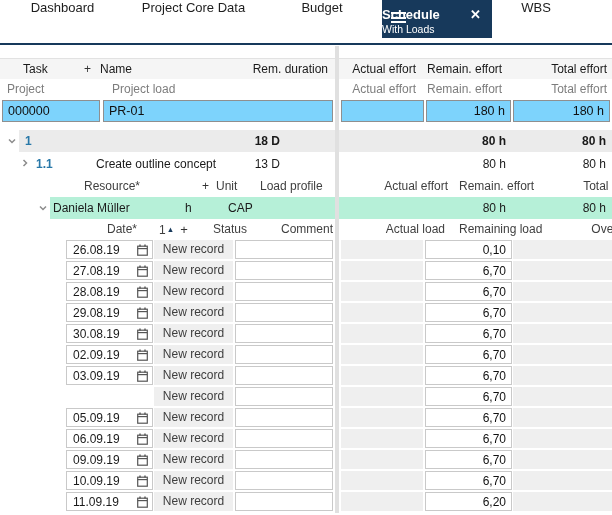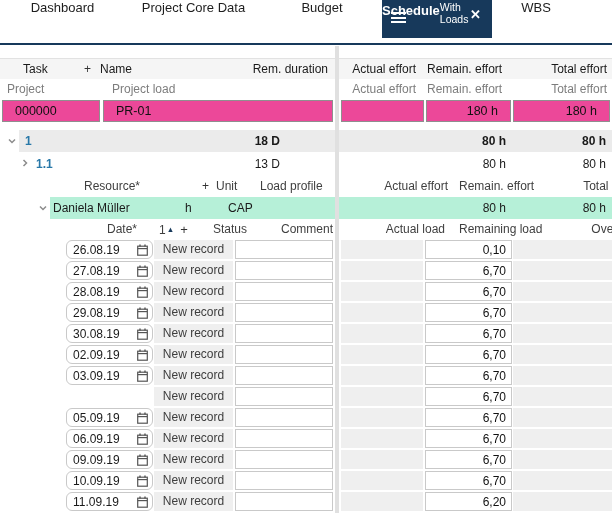--- a/index.html
+++ b/index.html
@@ -7,21 +7,21 @@
   .screen { position: relative; width: 612px; height: 515px; background: #fff; overflow: hidden;
             font-size: 12px; color: #1a1a1a; }
 
   
   .tabbar { position: absolute; top: 0; left: 0; width: 612px; height: 38px; display: flex; }
   .tab { height: 38px; display: flex; align-items: flex-start; justify-content: center;
          font-size: 13px; color: #1d1d1d; cursor: pointer; }
   .tab.t0 { width: 125px; } .tab.t1 { width: 137px; } .tab.t2 { width: 120px; }
   .tab.t4 { width: 88px; }
   .tab.active { width: 110px; background: #17395b; color: #fff; position: relative;
-                justify-content: center; }
+                flex-direction: column; justify-content: center; }
   .tab.active .main-label { font-weight: bold; font-size: 13px; margin-top: 3px; }
   .tab.active .sub-label { font-size: 10.5px; margin-top: 1px; }
   .burger { position: absolute; left: 9px; top: 12px; width: 15px; }
   .burger span { display: block; width: 15px; height: 2px; background: #fff; margin-bottom: 2.5px; }
   .close-x { position: absolute; right: 11px; top: 7px; color: #fff; font-size: 13px; font-weight: bold; }
   .tab-underline { position: absolute; top: 43px; left: 0; width: 612px; height: 2px; background: #17395b; }
 
   
   .v-divider { position: absolute; left: 335px; top: 46px; bottom: 2px; width: 4px;
                background: #e0e0e0; z-index: 5; }
@@ -37,21 +37,21 @@
 
   
   .p-task { left: 23px; } .p-plus1 { left: 84px; color: #333; }
   .p-name { left: 100px; } .p-dur { right: 284px; }
   .col-actual { right: 196px; } .col-remain { left: 427px; } .col-total { right: 5px; }
   .h2-task { left: 7px; } .h2-name { left: 112px; }
 
   
   .r-input { top: 99px; height: 25px; }
   .r-input input { position: absolute; top: 1px; height: 22px; border: 1px solid #8f8f8f;
-                   font: 12.5px "Liberation Sans", sans-serif; padding: 0 12px; color: #111; background:#ec4899; }
+                   font: 12.5px "Liberation Sans", sans-serif; padding: 0 5px; color: #111; background:#7dd3fc; }
   .in-id { left: 2px; width: 98px; }
   .in-name { left: 103px; width: 230px; }
   .in-act { left: 341px; width: 83px; text-align: right; }
   .in-rem { left: 426px; width: 85px; text-align: right; }
   .in-tot { left: 513px; width: 97px; text-align: right; }
 
   
   .r-task1 { top: 130px; height: 22px; font-weight: bold; }
   .r-task1 .bgfill { position: absolute; left: 19px; right: 0; top: 0; bottom: 0; background: #ebebeb; }
   .r-task2 { top: 152px; height: 23px; }
@@ -77,21 +77,21 @@
              display: inline-flex; align-items: center; }
   .sortgrp .tri { color: #17395b; font-size: 7.5px; margin-left: 1px; }
   .sortgrp .plus { font-size: 13px; color: #333; margin-left: 6px; }
 
   
   .loadrows { position: absolute; top: 239px; left: 0; width: 612px; }
   .lrow { position: relative; width: 612px; height: 21px; }
   .cell { position: absolute; top: 1px; height: 19px; }
   .cell.boxed { background: #fff; border: 1px solid #c9c9c9; }
   .cell.grayed { background: #efefef; }
-  .c-date { left: 66px; width: 87px; border-radius: 6px; }
+  .c-date { left: 66px; width: 87px; }
   .c-date .dtxt { position: absolute; left: 6px; top: 2px; }
   .c-date .cal { position: absolute; right: 4px; top: 3px; }
   .c-status { left: 154px; width: 79px; text-align: center; line-height: 19px; color: #3d3d3d; }
   .c-comment { left: 235px; width: 98px; }
   .c-actual { left: 341px; width: 82px; }
   .c-remaining { left: 425px; width: 87px; }
   .c-overload { left: 513px; width: 99px; }
   .cell-input { width: 100%; height: 100%; border: 1px solid #c9c9c9; background: #fff;
                 font: 12px "Liberation Sans", sans-serif; color: #111; padding: 0 5px; }
   .cell-input.num { text-align: right; }
@@ -164,20 +164,21 @@
     <span class="c t-dur">18 D</span>
     <span class="c t-rem">80 h</span>
     <span class="c t-tot">80 h</span>
   </div>
 
   <div class="row r-task2">
     <svg class="chev t2-chev" width="10" height="10" viewBox="0 0 10 10">
         <polyline points="3.5,2 6.5,5 3.5,8" fill="none" stroke="#8c8c8c" stroke-width="1.5"></polyline>
       </svg>
     <span class="c t2-num tasknum">1.1</span>
+    <span class="c t-name">Create outline concept</span>
     <span class="c t-dur">13 D</span>
     <span class="c t-rem">80 h</span>
     <span class="c t-tot">80 h</span>
   </div>
 
   <div class="row r-reshdr hdr-gray">
     <span class="c rh-res">Resource*</span>
     <span class="c rh-plus">+</span>
     <span class="c rh-unit">Unit</span>
     <span class="c rh-load">Load profile</span>

